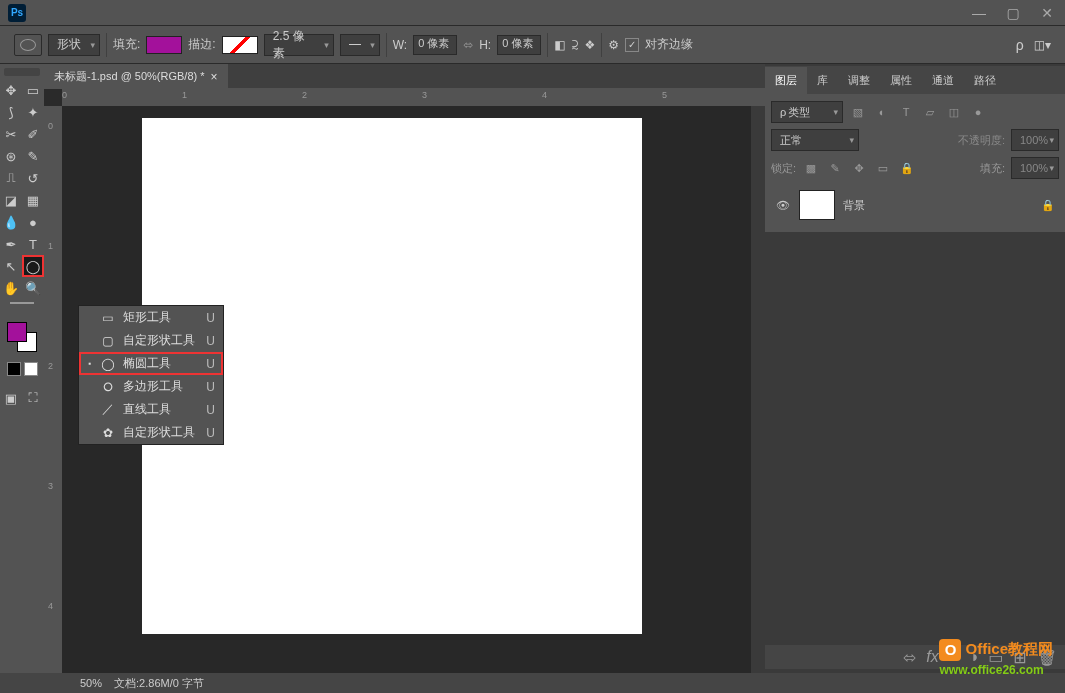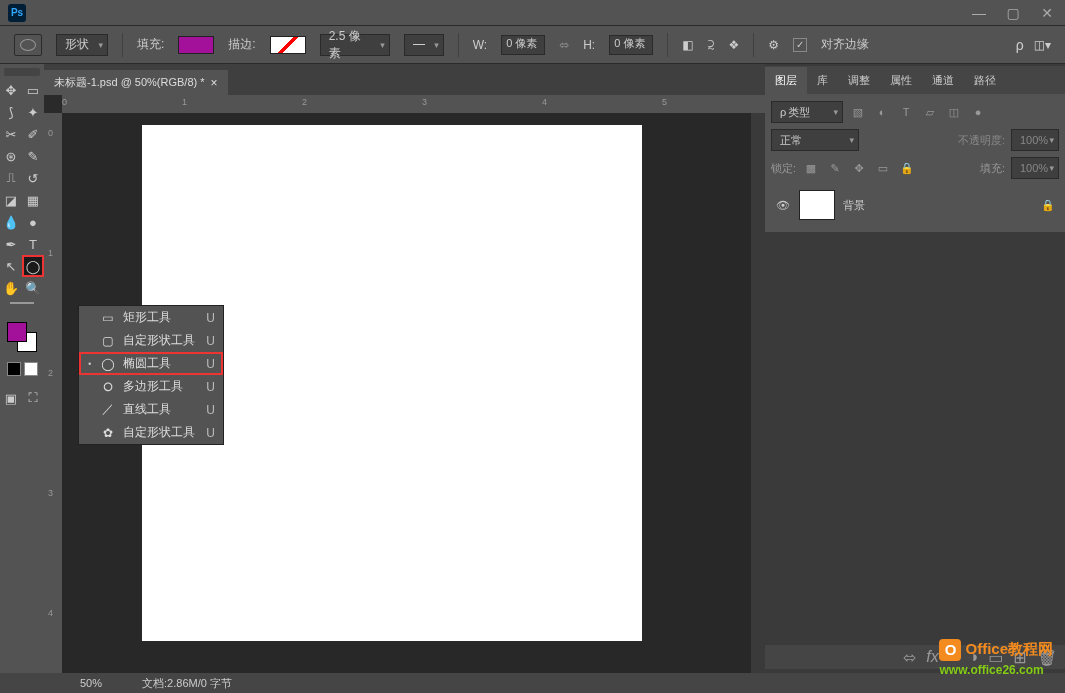--- a/index.html
+++ b/index.html
@@ -3,21 +3,21 @@
 <meta charset="utf-8">
 <style>
 * { margin:0; padding:0; box-sizing:border-box; font-family:"Microsoft YaHei",sans-serif; }
 body { background:#535353; width:1065px; height:693px; overflow:hidden; position:relative; }
 .menubar { height:26px; background:#535353; display:flex; align-items:center; padding:0 8px; color:#ddd; font-size:12px; border-bottom:1px solid #2a2a2a; }
 .ps-logo { width:18px; height:18px; background:#001e36; border-radius:3px; color:#31a8ff; font-size:10px; font-weight:bold; display:flex; align-items:center; justify-content:center; margin-right:12px; }
 .menu-items { display:flex; gap:18px; }
 .menu-item { cursor:pointer; }
 .win-controls { margin-left:auto; display:flex; gap:14px; color:#aaa; font-size:14px; }
 .win-btn { width:20px; text-align:center; cursor:pointer; }
-.optbar { height:38px; background:#535353; display:flex; align-items:center; padding:0 14px; gap:14px; color:#ccc; font-size:12px; border-bottom:1px solid #2a2a2a; }
+.optbar { height:38px; background:#535353; display:flex; align-items:center; padding:0 14px; gap:6px; color:#ccc; font-size:12px; border-bottom:1px solid #2a2a2a; }
 .opt-icon { width:28px; height:22px; border:1px solid #2a2a2a; border-radius:2px; display:flex; align-items:center; justify-content:center; }
 .ellipse-ind { width:16px; height:12px; border:1px solid #999; border-radius:50%; }
 .dd { background:#3f3f3f; border:1px solid #2a2a2a; padding:2px 18px 2px 8px; position:relative; height:22px; display:flex; align-items:center; }
 .dd::after { content:"▾"; position:absolute; right:4px; font-size:9px; color:#999; }
 .sep { width:1px; height:24px; background:#404040; }
 .lbl { color:#ccc; }
 .swatch { width:36px; height:18px; border:1px solid #222; }
 .swatch.fill { background:#a3119b; }
 .swatch.stroke { background:linear-gradient(135deg,#fff 45%,#f00 45%,#f00 55%,#fff 55%); }
 .numfield { width:44px; height:20px; background:#3f3f3f; border:1px solid #2a2a2a; color:#ccc; padding:0 4px; font-size:11px; }
@@ -30,21 +30,21 @@
 .toolrow { display:flex; gap:2px; }
 .tool { width:20px; height:20px; display:flex; align-items:center; justify-content:center; color:#ccc; font-size:13px; cursor:pointer; position:relative; }
 .tool.active { background:#1a1a1a; }
 .tool.hl { outline:2px solid #e33; outline-offset:-1px; }
 .colorsw { margin-top:14px; position:relative; width:30px; height:30px; }
 .fg { position:absolute; width:20px; height:20px; background:#a3119b; border:1px solid #000; }
 .bg { position:absolute; width:20px; height:20px; background:#fff; border:1px solid #000; right:0; bottom:0; }
 .minisw { margin-top:8px; display:flex; gap:3px; }
 .minisw .m { width:14px; height:14px; border:1px solid #888; }
 .docarea { flex:1; display:flex; flex-direction:column; background:#2a2a2a; position:relative; }
-.tabbar { height:31px; background:#3f3f3f; display:flex; align-items:flex-end; }
+.tabbar { height:24px; background:#3f3f3f; display:flex; align-items:flex-start; }
 .doctab { background:#535353; color:#ddd; font-size:11px; padding:5px 10px; display:flex; align-items:center; gap:6px; }
 .tabclose { font-size:12px; cursor:pointer; }
 .ruler-h { height:18px; background:#535353; margin-left:18px; position:relative; color:#999; font-size:9px; }
 .ruler-h .tick { position:absolute; top:2px; }
 .canvaswrap { flex:1; display:flex; }
 .ruler-v { width:18px; background:#535353; position:relative; color:#999; font-size:9px; }
 .ruler-v .tick { position:absolute; left:4px; }
 .canvas { flex:1; background:#282828; position:relative; overflow:hidden; }
 .paper { position:absolute; left:80px; top:12px; width:500px; height:516px; background:#fff; }
 .flyout { position:absolute; left:78px; top:305px; width:146px; background:#535353; border:1px solid #222; font-size:12px; color:#ddd; z-index:50; }
@@ -58,21 +58,21 @@
 .ptab { padding:6px 10px; cursor:pointer; }
 .ptab.active { background:#535353; color:#fff; }
 .panelbody { background:#535353; padding:6px; color:#ccc; font-size:11px; }
 .panelrow { display:flex; align-items:center; gap:6px; margin-bottom:4px; height:24px; }
 .panelrow .ico { width:18px; text-align:center; color:#999; }
 .layersearch { flex:1; max-width:72px; }
 .layer { display:flex; align-items:center; gap:8px; padding:6px 4px; }
 .eye { width:16px; text-align:center; }
 .thumb { width:36px; height:30px; background:#fff; border:1px solid #222; }
 .lockico { margin-left:auto; }
-.statusbar { height:20px; background:#454545; color:#ccc; font-size:11px; display:flex; align-items:center; padding:0 80px; gap:40px; }
+.statusbar { height:20px; background:#454545; color:#ccc; font-size:11px; display:flex; align-items:center; padding:0 80px; gap:12px; }
 .watermark { position:absolute; right:12px; bottom:16px; color:#f38b1e; font-size:15px; font-weight:bold; text-align:left; line-height:1.1; }
 .watermark .l2 { color:#84cc16; font-size:12px; }
 .wm-ico { display:inline-block; width:22px; height:22px; background:#f38b1e; color:#fff; border-radius:4px; text-align:center; line-height:22px; margin-right:4px; vertical-align:middle; }
 .scroll-v { position:absolute; right:0; top:0; bottom:0; width:14px; background:#3a3a3a; }
 .dropline { width:24px; height:2px; background:#999; margin:2px 0; }
 </style>
 </head>
 <body>
 
 <div class="menubar">

